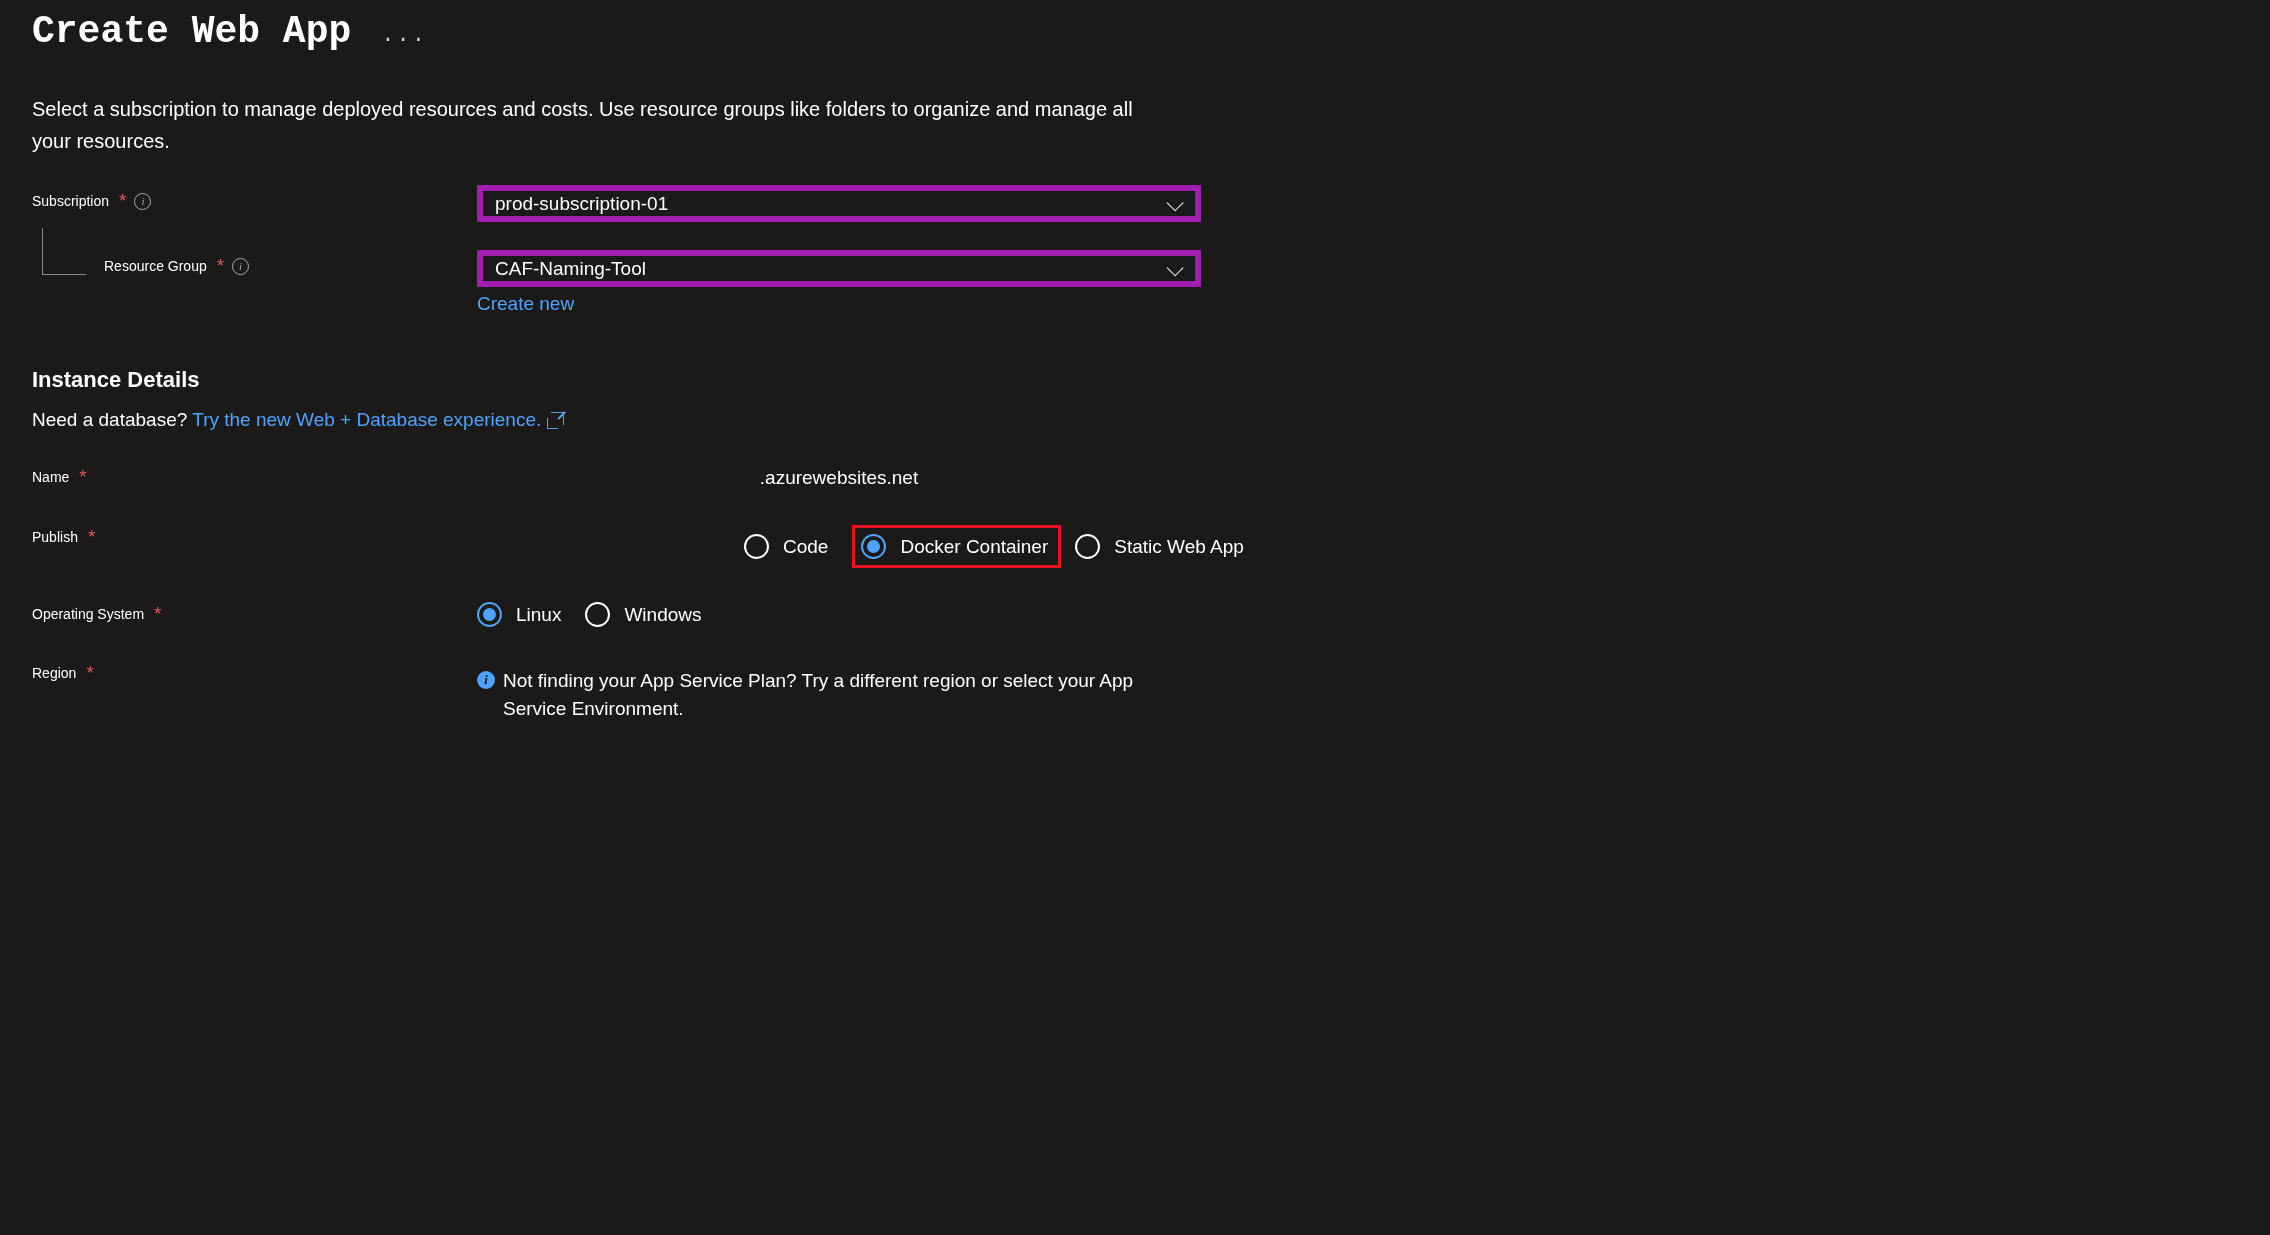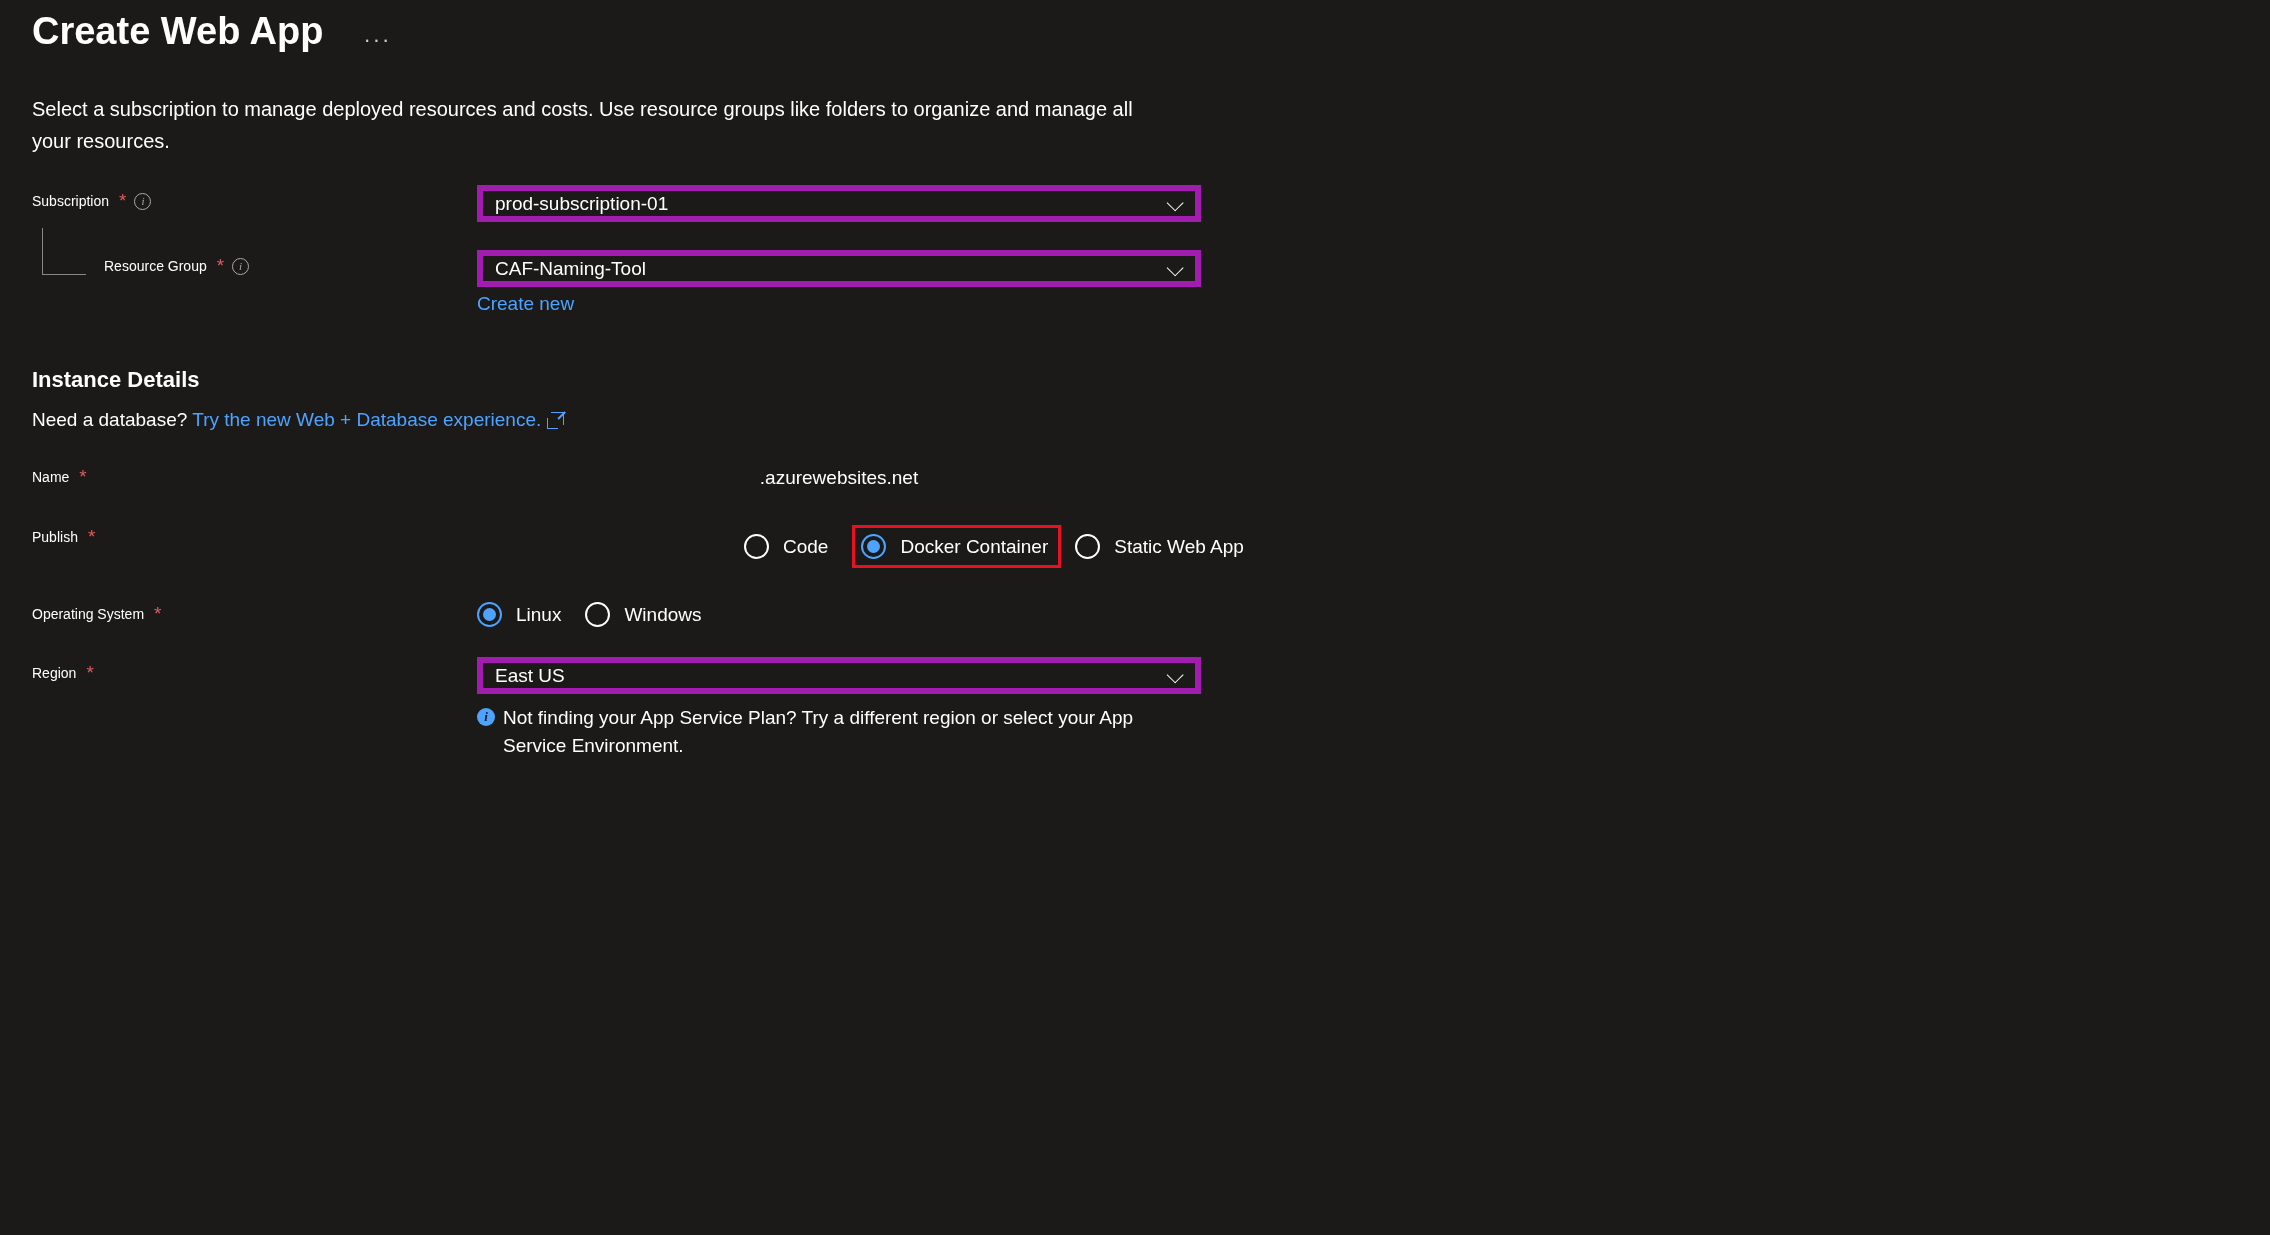--- a/index.html
+++ b/index.html
@@ -8,22 +8,23 @@
     background: #1b1a19;
     color: #ffffff;
     font-family: "Segoe UI", -apple-system, BlinkMacSystemFont, sans-serif;
     font-size: 19px;
     padding: 10px 32px 40px 32px;
     width: 1500px;
   }
   .title-row {
     display: flex;
     align-items: flex-end;
-    gap: 40px;
+    gap: 30px;
     margin-bottom: 40px;
+    font-family: Liberation Mono, monospace;
   }
   .page-title {
     font-size: 38px;
     font-weight: 600;
     margin: 0;
   }
   .more-icon {
     font-size: 22px;
     color: #cccccc;
     letter-spacing: 2px;
@@ -337,22 +338,18 @@
     </div>
   </div>
 </div>
 
 <div class="form-row">
   <div class="label-col">
     <span class="label-text">Region</span>
     <span class="required">*</span>
   </div>
   <div class="control-col">
-    <div class="select-box">
-      <span>East US</span>
-      <span class="chevron-down"></span>
-    </div>
     <div class="info-hint">
       <span class="info-hint-icon">i</span>
       <span>Not finding your App Service Plan? Try a different region or select your App Service Environment.</span>
     </div>
   </div>
 </div>
 
 </body></html>

